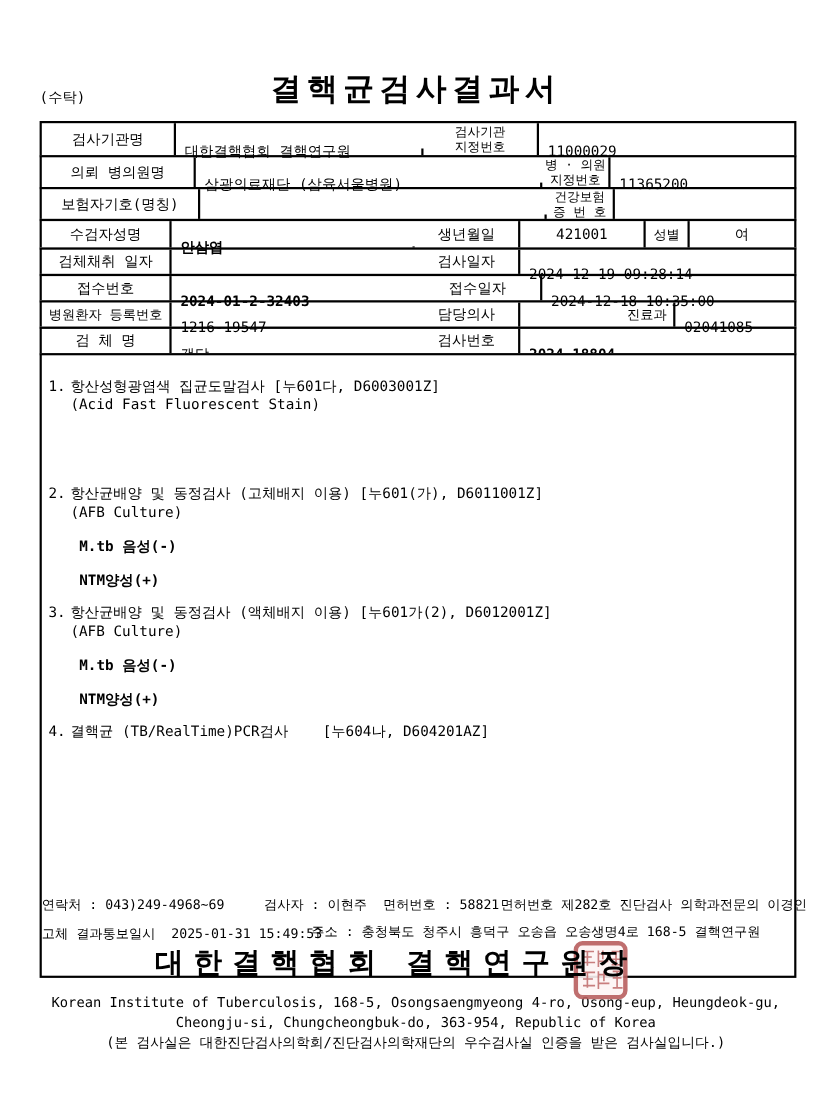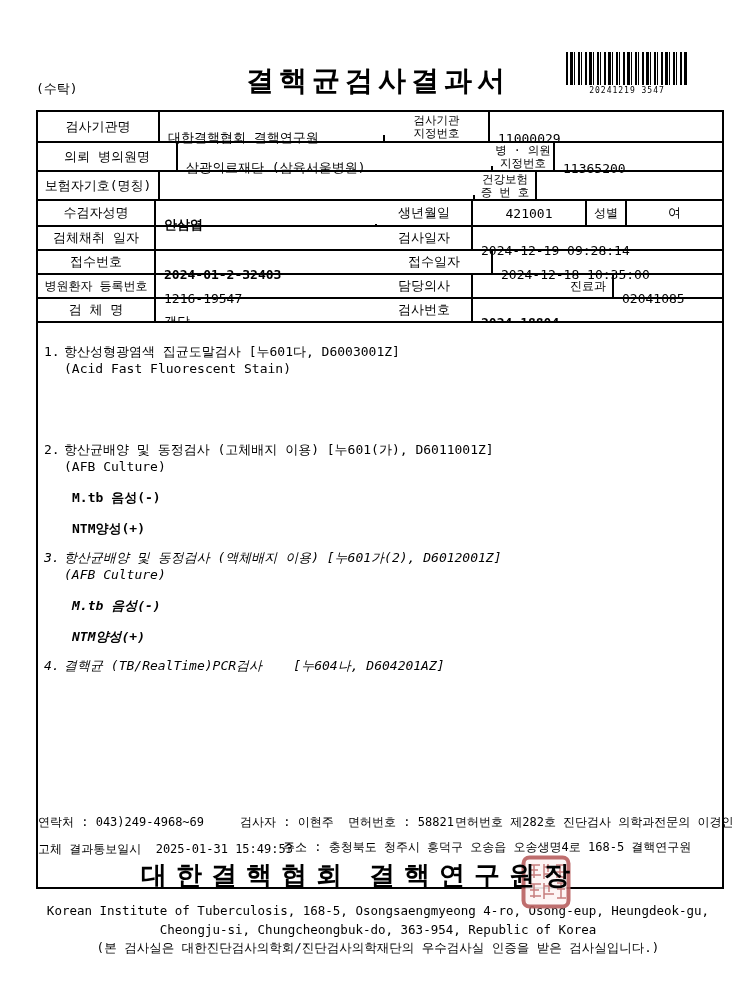--- a/index.html
+++ b/index.html
@@ -50,44 +50,40 @@
   .content-box {
     position: absolute; left: 36px; top: 321px; width: 688px; height: 568px;
     border: 2px solid #000; background: #fff;
     padding: 20px 10px 0 6px; font-size: 13px; line-height: 17px;
   }
   .rtitle { white-space: pre; }
   .rtitle .rno { display: inline-block; width: 20px; }
   .rsub { margin-left: 20px; }
   .finding { margin-left: 28px; margin-top: 14px; font-weight: bold; }
   .mt-big { margin-top: 64px; }
-  .mt-mid { margin-top: 12px; font-style: italic; }
+  .mt-mid { margin-top: 12px; }
 
   
   .fline { position: absolute; font-size: 12px; white-space: pre; }
   .org-sign {
     position: absolute; left: 0; right: 36px; top: 858px; text-align: center;
     font-size: 26px; font-weight: bold; letter-spacing: 9px;
     font-family: "DejaVu Sans", sans-serif; z-index: 2;
   }
   .seal { position: absolute; left: 521px; top: 855px; z-index: 1; }
   .eng-addr { position: absolute; left: 0; right: 0; text-align: center; font-size: 12.5px; white-space: pre; }
   .accred { position: absolute; left: 0; right: 0; text-align: center; font-size: 12.5px; white-space: pre; }
 </style>
 </head>
 <body>
 
 <div class="page">
 
   <div class="consign">(수탁)</div>
   <div class="doc-title">결핵균검사결과서</div>
-  <div class="barcode-wrap">
-    <div class="barcode-bars"></div>
-    <div class="barcode-num">20241219 3547</div>
-  </div>
 
   <div class="itable">
 
     <div class="irow h33">
       <div class="cell lbl" style="width:122px">검사기관명</div>
       <div class="cell val" style="width:225px">대한결핵협회 결핵연구원</div>
       <div class="cell lbl2" style="width:105px">
         <span>검사기관</span>
         <span>지정번호</span>
       </div>
@@ -98,21 +94,21 @@
       <div class="cell lbl" style="width:140px">의뢰 병의원명</div>
       <div class="cell val" style="width:315px">삼광의료재단 (삼육서울병원)</div>
       <div class="cell lbl2" style="width:62px">
         <span>병 · 의원</span>
         <span>지정번호</span>
       </div>
       <div class="cell val">11365200</div>
     </div>
 
     <div class="irow h31">
-      <div class="cell lbl" style="width:122px">보험자기호(명칭)</div>
+      <div class="cell lbl" style="width:144px">보험자기호(명칭)</div>
       <div class="cell val" style="width:315px"></div>
       <div class="cell lbl2" style="width:62px">
         <span>건강보험</span>
         <span>증 번 호</span>
       </div>
       <div class="cell val"></div>
     </div>
 
     <div class="irow h28">
       <div class="cell lbl" style="width:118px">수검자성명</div>

